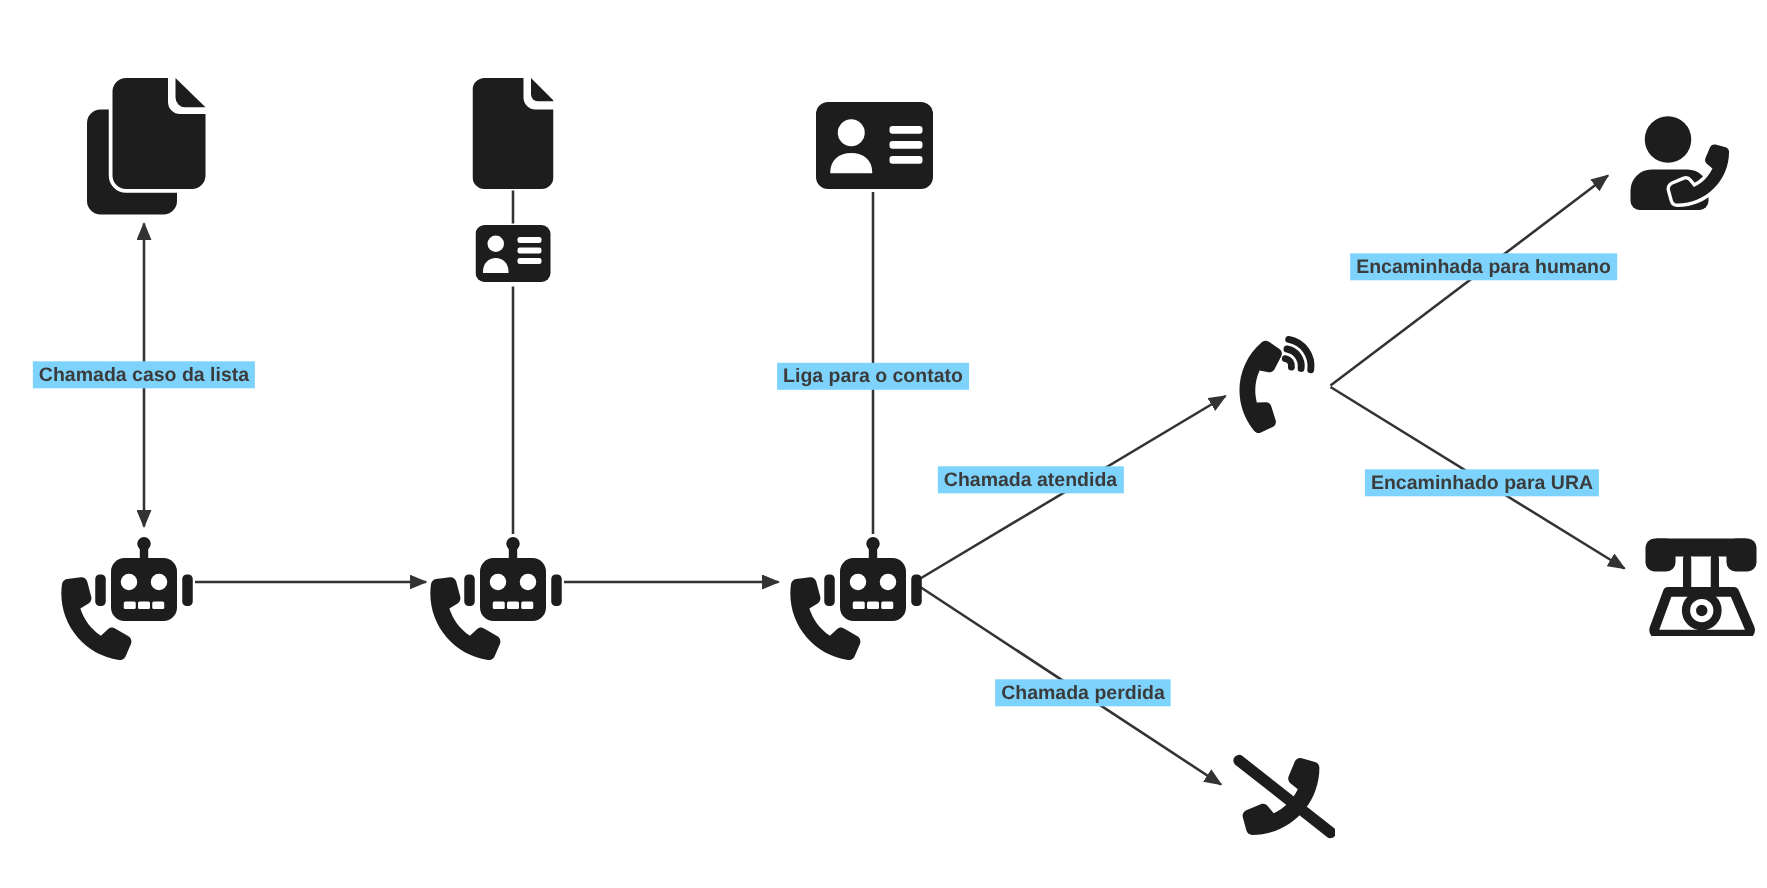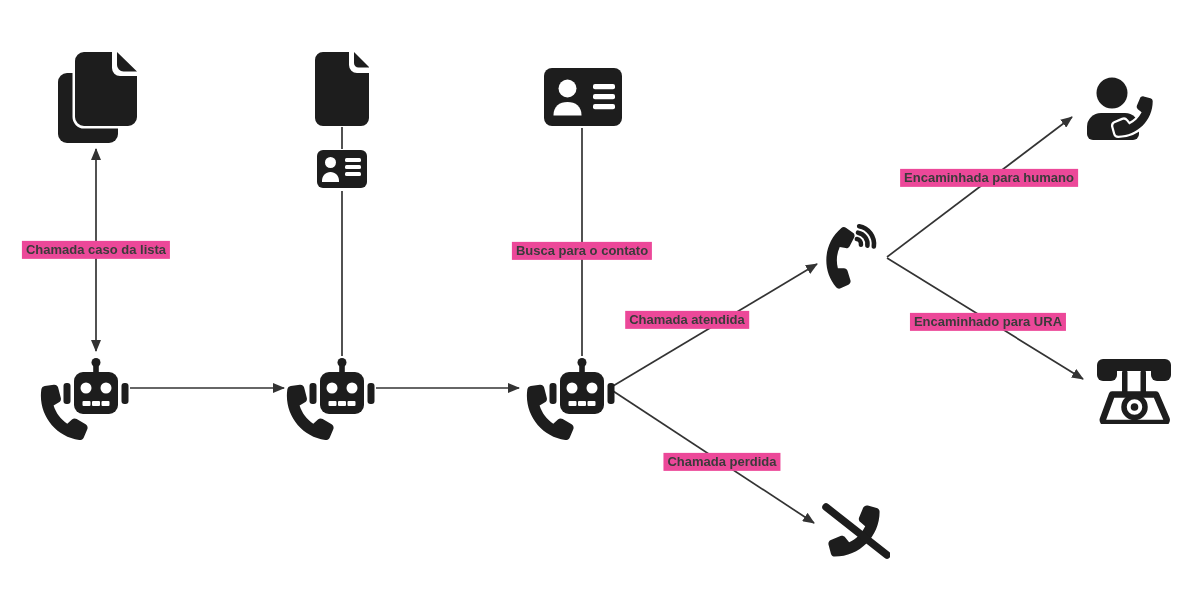--- a/index.html
+++ b/index.html
@@ -2,21 +2,21 @@
 <html><head>
 <meta charset="utf-8">
 <style>
   html,body{margin:0;padding:0;background:#fff;}
   #canvas{position:relative;width:1178px;height:592px;background:var(--bg,#fff);
           font-family:"Liberation Sans", sans-serif;overflow:hidden;}
   #edges{position:absolute;left:0;top:0;z-index:1;color:var(--line-c,#333);}
   .node{position:absolute;z-index:2;color:var(--icon-c,#1d1d1d);line-height:0;}
   .edge-label{position:absolute;z-index:3;transform:translate(-50%,-50%);
               font-weight:700;font-size:13px;line-height:1.25;color:var(--text-c,#3b3b3b);
-              background:#ec4899;padding:1px 4px;white-space:nowrap;}
+              background:#7dd3fc;padding:1px 4px;white-space:nowrap;}
 </style>
 </head>
 <body>
 
 <div id="canvas" style="--bg: #ffffff; --icon-c: #1d1d1d; --line-c: #333333; --text-c: #3b3b3b;">
 
   <svg width="0" height="0" style="position:absolute" aria-hidden="true">
     <defs>
       <path id="handset" d="M164.9 24.6c-7.7-18.6-28-28.5-47.4-23.2l-88 24C12.1 30.2 0 46 0 64C0 311.4 200.6 512 448 512c18 0 33.8-12.1 38.6-29.5l24-88c5.3-19.4-4.6-39.7-23.2-47.4l-96-40c-16.3-6.8-35.2-2.1-46.3 11.6L304.7 368C234.3 334.7 177.3 277.7 144 207.3L193.3 167c13.7-11.2 18.4-30 11.6-46.3l-40-96z"></path>
       <marker id="arrow" viewBox="0 0 12 10" refX="11" refY="5" markerWidth="12" markerHeight="10" markerUnits="userSpaceOnUse" orient="auto-start-reverse">
@@ -166,19 +166,19 @@
   </div>
 
   <div class="node" style="left:816px;top:498px">
     <svg width="74" height="64" viewBox="0 0 74 64" fill="currentColor">
       <use href="#handset" transform="translate(38,33) scale(-0.1,0.1) translate(-256,-256)"></use>
       <line x1="10" y1="9" x2="71" y2="57" stroke="currentColor" stroke-width="7.5" stroke-linecap="round"></line>
     </svg>
   </div>
 
   <div class="edge-label" style="left:96px;top:250px">Chamada caso da lista</div>
-  <div class="edge-label" style="left:582px;top:251px">Busca para o contato</div>
+  <div class="edge-label" style="left:582px;top:251px">Liga para o contato</div>
   <div class="edge-label" style="left:687px;top:320px">Chamada atendida</div>
   <div class="edge-label" style="left:722px;top:462px">Chamada perdida</div>
   <div class="edge-label" style="left:989px;top:178px">Encaminhada para humano</div>
   <div class="edge-label" style="left:988px;top:322px">Encaminhado para URA</div>
 
 </div>
 
 </body></html>

